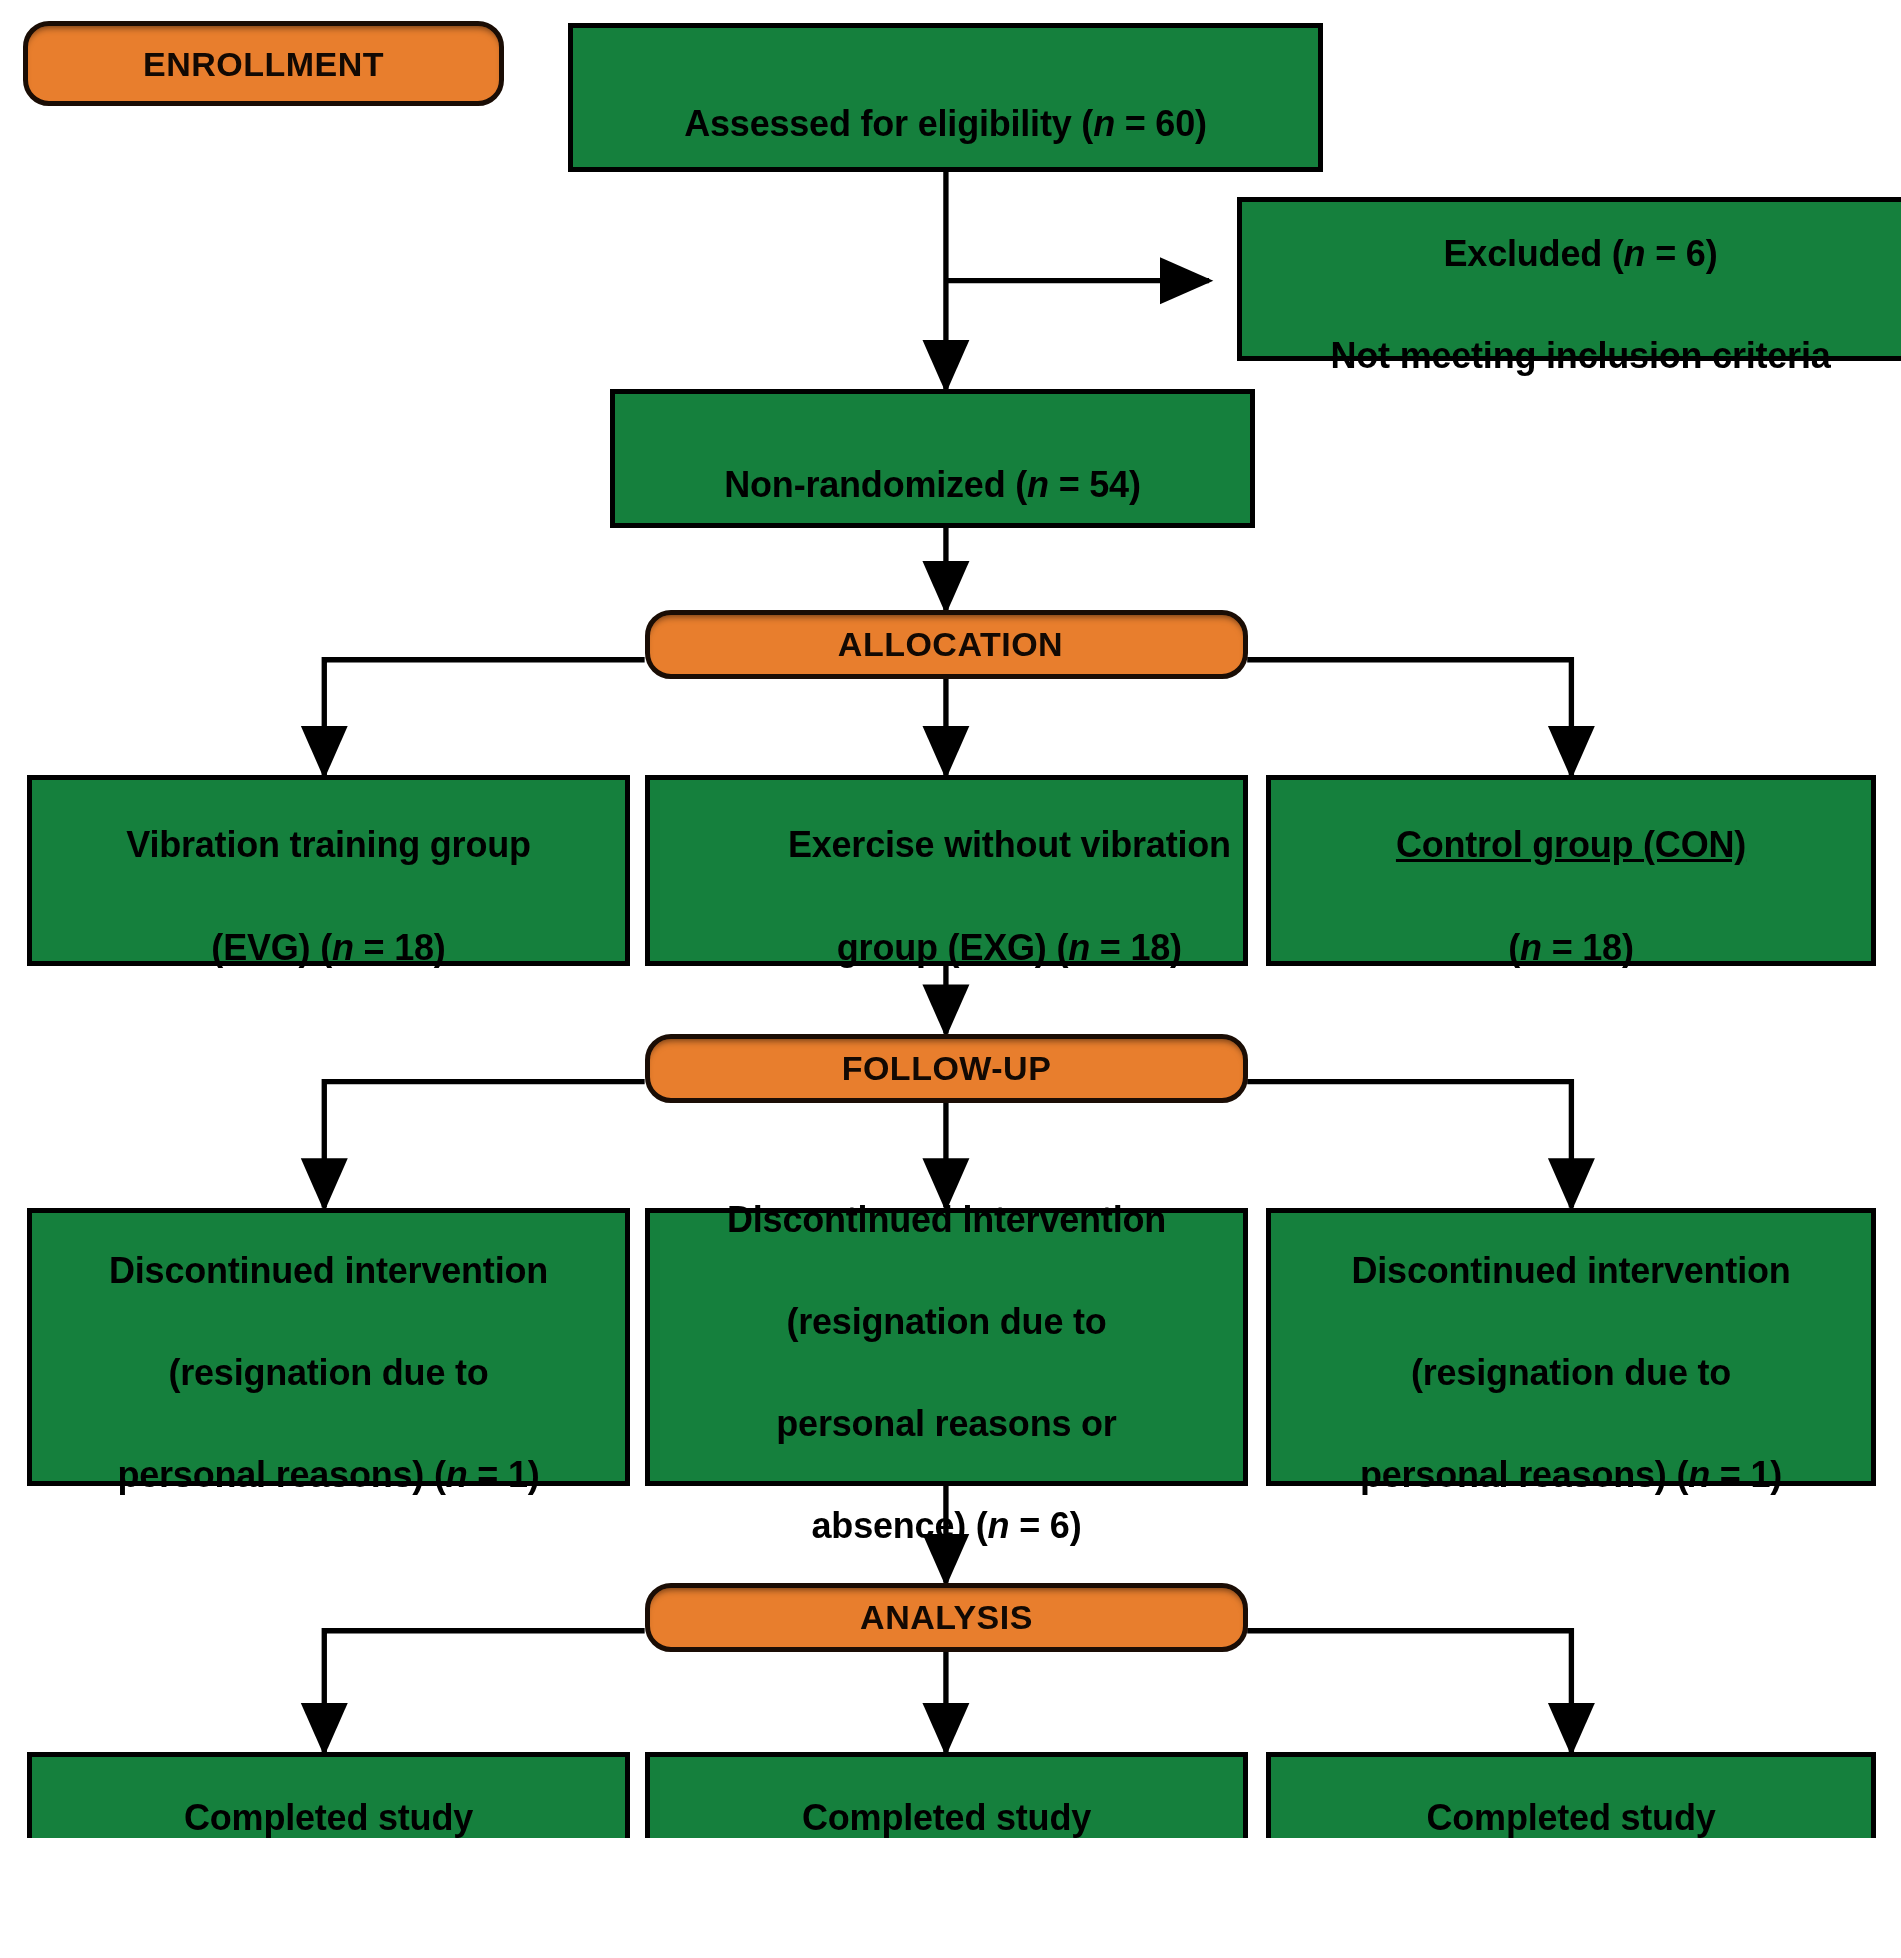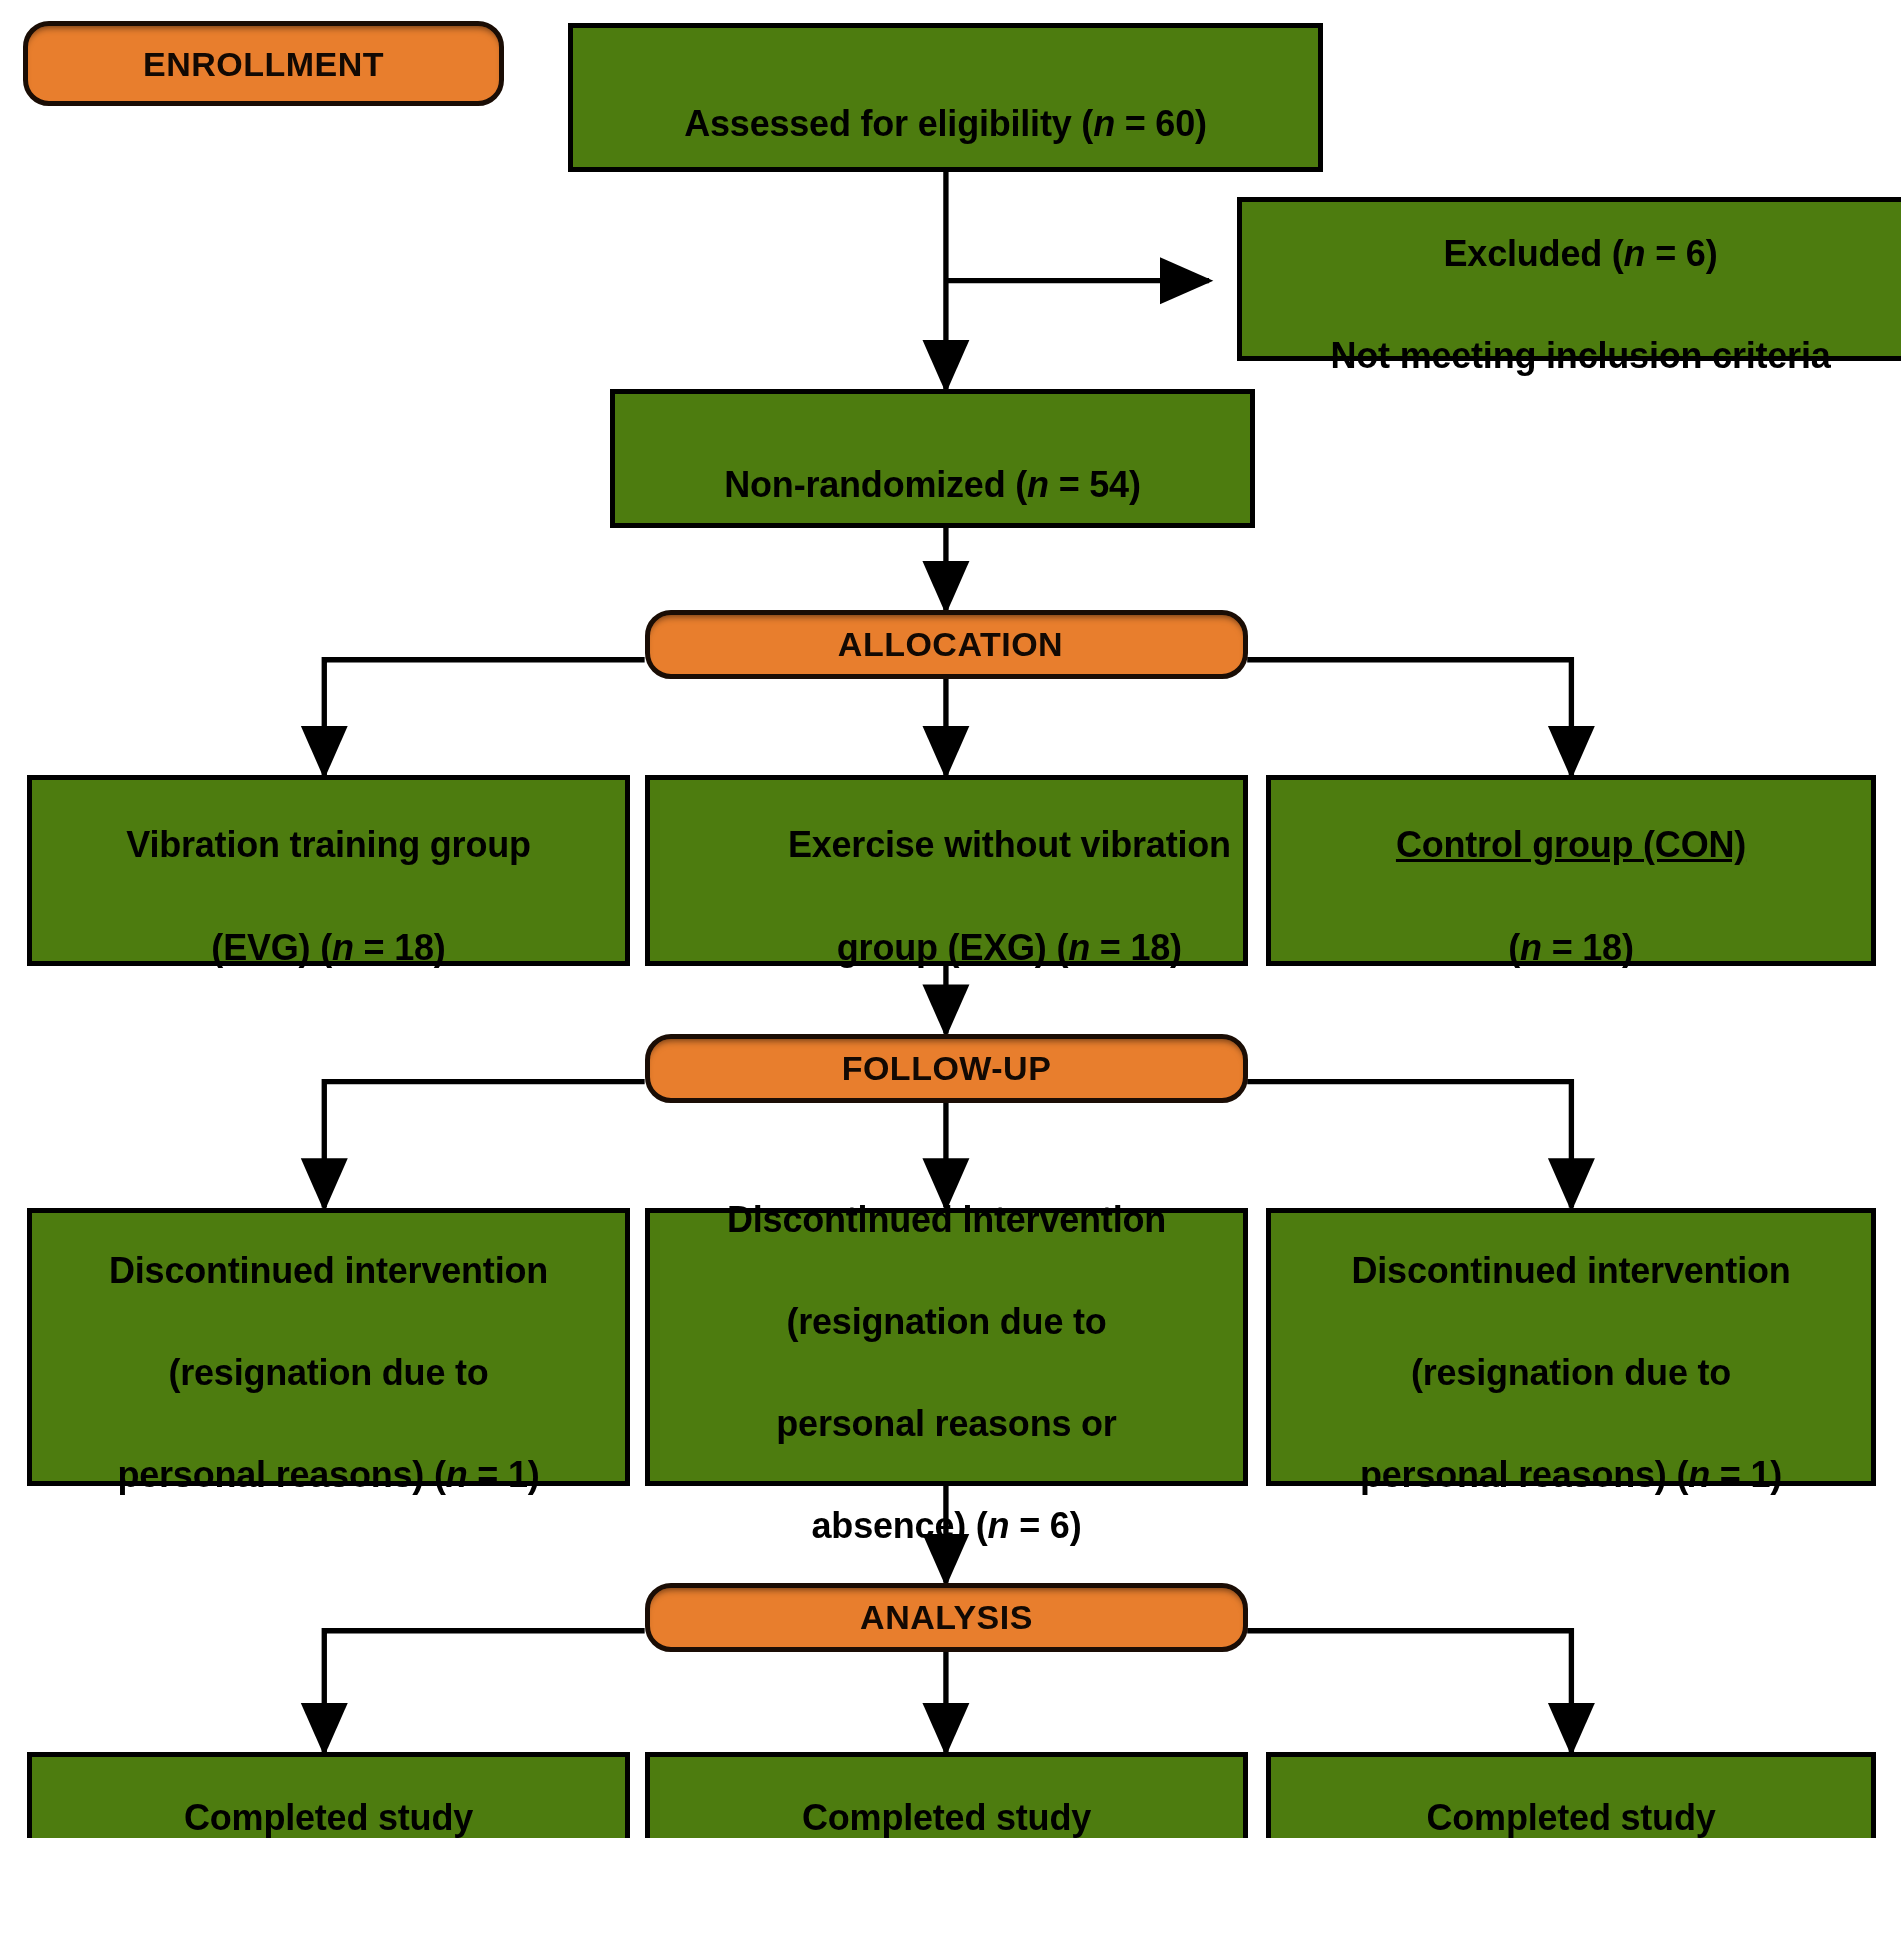--- a/index.html
+++ b/index.html
@@ -27,21 +27,21 @@
   
   .node {
     position: absolute;
     box-sizing: border-box;
     display: flex;
     align-items: center;
     justify-content: center;
     text-align: center;
   }
   .node.plain {
-    background: #4d7c0f;
+    background: #15803d;
     border: 5.3px solid #000000;
   }
   .node.banner {
     background: #E87E2D;
     border: 5.3px solid #1a0d05;
     border-radius: 26px;
     box-shadow: inset 0 6.1px 7.6px -4.6px rgba(0,0,0,0.55);
   }
   .node-text {
     font-family: "Liberation Sans", sans-serif;

